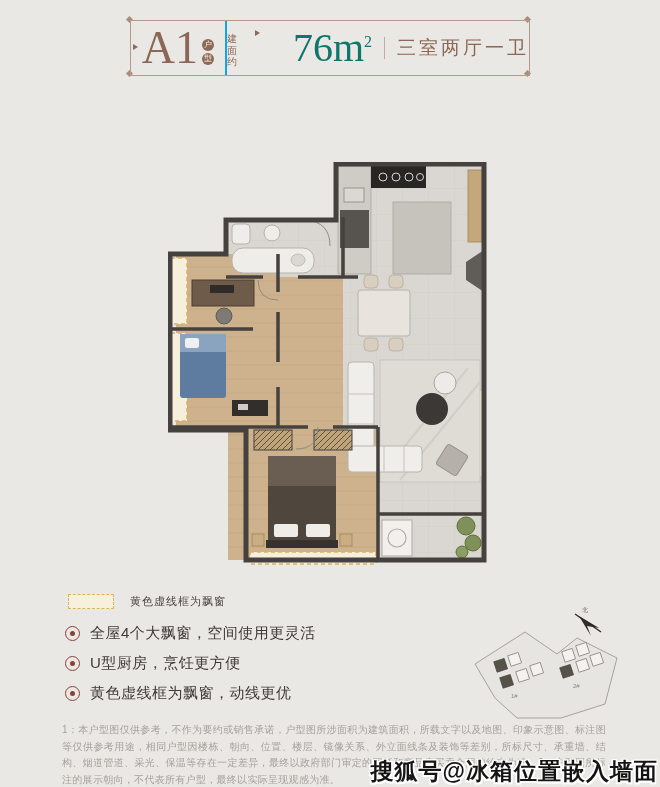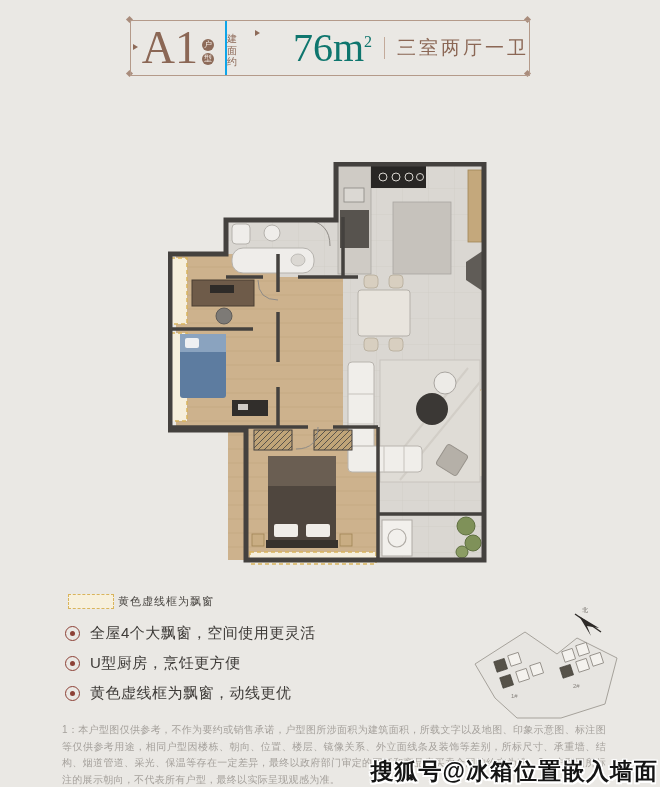--- a/index.html
+++ b/index.html
@@ -25,21 +25,21 @@
   .hsec-right{flex:1;display:flex;align-items:center;justify-content:center;gap:8px;}
   .area-prefix{width:10px;font-size:10px;color:#8b6755;line-height:1.15;word-break:break-all;
                margin-top:5px;}
   .area-val{font-family:"Liberation Serif",serif;font-size:40px;color:#0f766e;line-height:1;margin-left:48px;}
   .area-val sup{font-size:16px;}
   .vline{width:1px;height:22px;background:#c3aa9a;margin:0 4px;}
   .layout-txt{font-family:"Liberation Serif",serif;font-size:19px;color:#8b6755;
               letter-spacing:3px;white-space:nowrap;}
 
   
-  .legend{left:68px;top:594px;display:flex;align-items:center;gap:4px;}
+  .legend{left:68px;top:594px;display:flex;align-items:center;gap:16px;}
   .legend-swatch{width:44px;height:13px;border:1.5px dashed #d9b45c;background:#f7f0dd;}
   .legend-label{font-size:11px;color:#4a4743;letter-spacing:1px;}
   .feature-row{display:flex;align-items:center;gap:10px;left:65px;}
   .f1{top:624px;} .f2{top:654px;} .f3{top:684px;}
   .bullet{width:13px;height:13px;border:1.6px solid #8d4136;border-radius:50%;
           display:flex;align-items:center;justify-content:center;flex:none;}
   .bullet::after{content:"";width:5px;height:5px;background:#8d4136;border-radius:50%;}
   .feature-text{font-size:15px;color:#3e3b38;letter-spacing:0.5px;text-align:right;}
 
   

